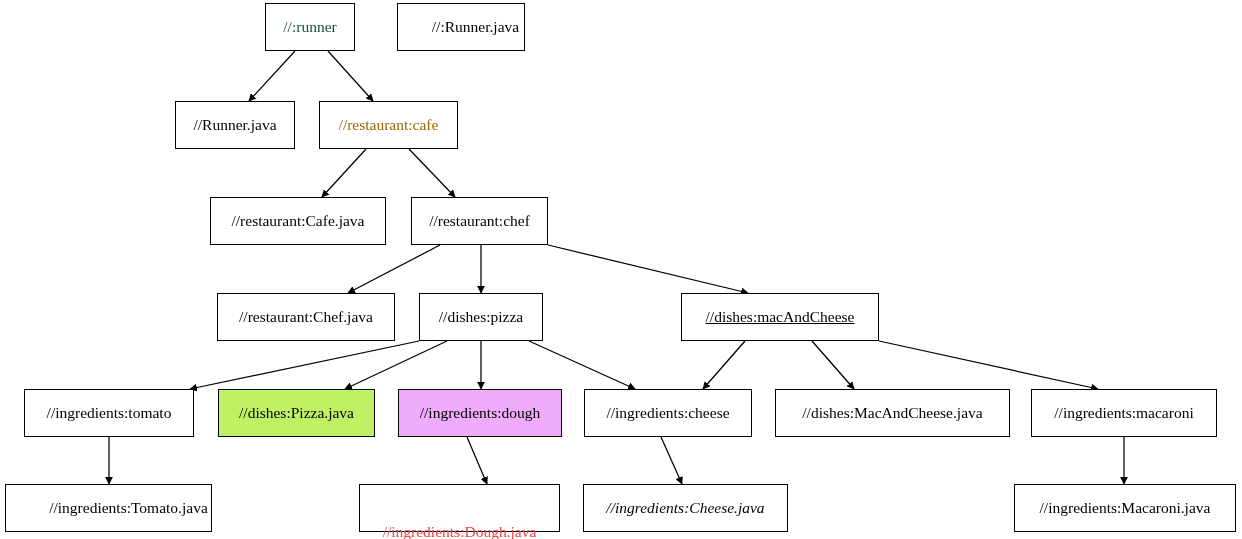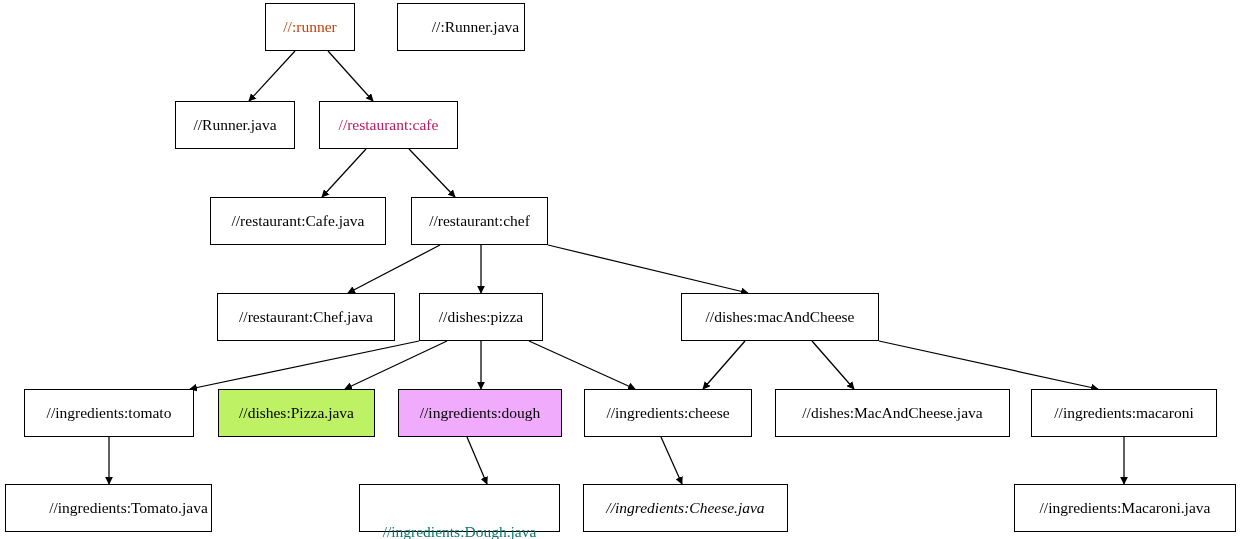--- a/index.html
+++ b/index.html
@@ -79,45 +79,45 @@
         <line x1="879" y1="341" x2="1098" y2="389" stroke="#000000" stroke-width="1.25" marker-end="url(#arrowhead)"></line>
         <line x1="109" y1="437" x2="109" y2="484" stroke="#000000" stroke-width="1.25" marker-end="url(#arrowhead)"></line>
         <line x1="467" y1="437" x2="487" y2="484" stroke="#000000" stroke-width="1.25" marker-end="url(#arrowhead)"></line>
         <line x1="661" y1="437" x2="682" y2="484" stroke="#000000" stroke-width="1.25" marker-end="url(#arrowhead)"></line>
         <line x1="1124" y1="437" x2="1124" y2="484" stroke="#000000" stroke-width="1.25" marker-end="url(#arrowhead)"></line>
       </g>
   </svg>
 
   <div id="node-layer">
       <div class="graph-node" style="left: 265px; top: 3px; width: 90px; height: 48px; border-color: rgb(0, 0, 0); background: rgb(255, 255, 255);">
-        <span class="node-label" style="color: #c2410c;">//:runner</span>
+        <span class="node-label" style="color: #14532d;">//:runner</span>
       </div>
       <div class="graph-node" style="left: 397px; top: 3px; width: 128px; height: 48px; border-color: rgb(0, 0, 0); background: rgb(255, 255, 255); padding-left: 29px;">
         <span class="node-label" style="color: rgb(0, 0, 0);">//:Runner.java</span>
       </div>
       <div class="graph-node" style="left: 175px; top: 101px; width: 120px; height: 48px; border-color: rgb(0, 0, 0); background: rgb(255, 255, 255);">
         <span class="node-label" style="color: rgb(0, 0, 0);">//Runner.java</span>
       </div>
       <div class="graph-node" style="left: 319px; top: 101px; width: 139px; height: 48px; border-color: rgb(0, 0, 0); background: rgb(255, 255, 255);">
-        <span class="node-label" style="color: #be185d;">//restaurant:cafe</span>
+        <span class="node-label" style="color: #a16207;">//restaurant:cafe</span>
       </div>
       <div class="graph-node" style="left: 210px; top: 197px; width: 176px; height: 48px; border-color: rgb(0, 0, 0); background: rgb(255, 255, 255);">
         <span class="node-label" style="color: rgb(0, 0, 0);">//restaurant:Cafe.java</span>
       </div>
       <div class="graph-node" style="left: 411px; top: 197px; width: 137px; height: 48px; border-color: rgb(0, 0, 0); background: rgb(255, 255, 255);">
         <span class="node-label" style="color: rgb(0, 0, 0);">//restaurant:chef</span>
       </div>
       <div class="graph-node" style="left: 217px; top: 293px; width: 178px; height: 48px; border-color: rgb(0, 0, 0); background: rgb(255, 255, 255);">
         <span class="node-label" style="color: rgb(0, 0, 0);">//restaurant:Chef.java</span>
       </div>
       <div class="graph-node" style="left: 419px; top: 293px; width: 124px; height: 48px; border-color: rgb(0, 0, 0); background: rgb(255, 255, 255);">
         <span class="node-label" style="color: rgb(0, 0, 0);">//dishes:pizza</span>
       </div>
       <div class="graph-node" style="left: 681px; top: 293px; width: 198px; height: 48px; border-color: rgb(0, 0, 0); background: rgb(255, 255, 255);">
-        <span class="node-label" style="color: rgb(0, 0, 0);">//dishes:macAndCheese</span>
+        <span class="node-label" style="color: rgb(0, 0, 0); text-decoration: underline;">//dishes:macAndCheese</span>
       </div>
       <div class="graph-node" style="left: 24px; top: 389px; width: 170px; height: 48px; border-color: rgb(0, 0, 0); background: rgb(255, 255, 255);">
         <span class="node-label" style="color: rgb(0, 0, 0);">//ingredients:tomato</span>
       </div>
       <div class="graph-node" style="left: 218px; top: 389px; width: 157px; height: 48px; border-color: rgb(0, 0, 0); background: #bef264;">
         <span class="node-label" style="color: rgb(0, 0, 0);">//dishes:Pizza.java</span>
       </div>
       <div class="graph-node" style="left: 398px; top: 389px; width: 164px; height: 48px; border-color: rgb(0, 0, 0); background: #f0abfc;">
         <span class="node-label" style="color: rgb(0, 0, 0);">//ingredients:dough</span>
       </div>
@@ -127,21 +127,21 @@
       <div class="graph-node" style="left: 775px; top: 389px; width: 235px; height: 48px; border-color: rgb(0, 0, 0); background: rgb(255, 255, 255);">
         <span class="node-label" style="color: rgb(0, 0, 0);">//dishes:MacAndCheese.java</span>
       </div>
       <div class="graph-node" style="left: 1031px; top: 389px; width: 186px; height: 48px; border-color: rgb(0, 0, 0); background: rgb(255, 255, 255);">
         <span class="node-label" style="color: rgb(0, 0, 0);">//ingredients:macaroni</span>
       </div>
       <div class="graph-node" style="left: 5px; top: 484px; width: 207px; height: 48px; border-color: rgb(0, 0, 0); background: rgb(255, 255, 255); padding-left: 40px;">
         <span class="node-label" style="color: rgb(0, 0, 0);">//ingredients:Tomato.java</span>
       </div>
       <div class="graph-node" style="left: 359px; top: 484px; width: 201px; height: 48px; border-color: rgb(0, 0, 0); background: rgb(255, 255, 255);">
-        <span class="node-label" style="color: #0f766e; margin-top: 48px;">//ingredients:Dough.java</span>
+        <span class="node-label" style="color: #ef4444; margin-top: 48px;">//ingredients:Dough.java</span>
       </div>
       <div class="graph-node" style="left: 583px; top: 484px; width: 205px; height: 48px; border-color: rgb(0, 0, 0); background: rgb(255, 255, 255); font-style: italic;">
         <span class="node-label" style="color: rgb(0, 0, 0);">//ingredients:Cheese.java</span>
       </div>
       <div class="graph-node" style="left: 1014px; top: 484px; width: 222px; height: 48px; border-color: rgb(0, 0, 0); background: rgb(255, 255, 255);">
         <span class="node-label" style="color: rgb(0, 0, 0);">//ingredients:Macaroni.java</span>
       </div>
     </div>
 
 </div>

